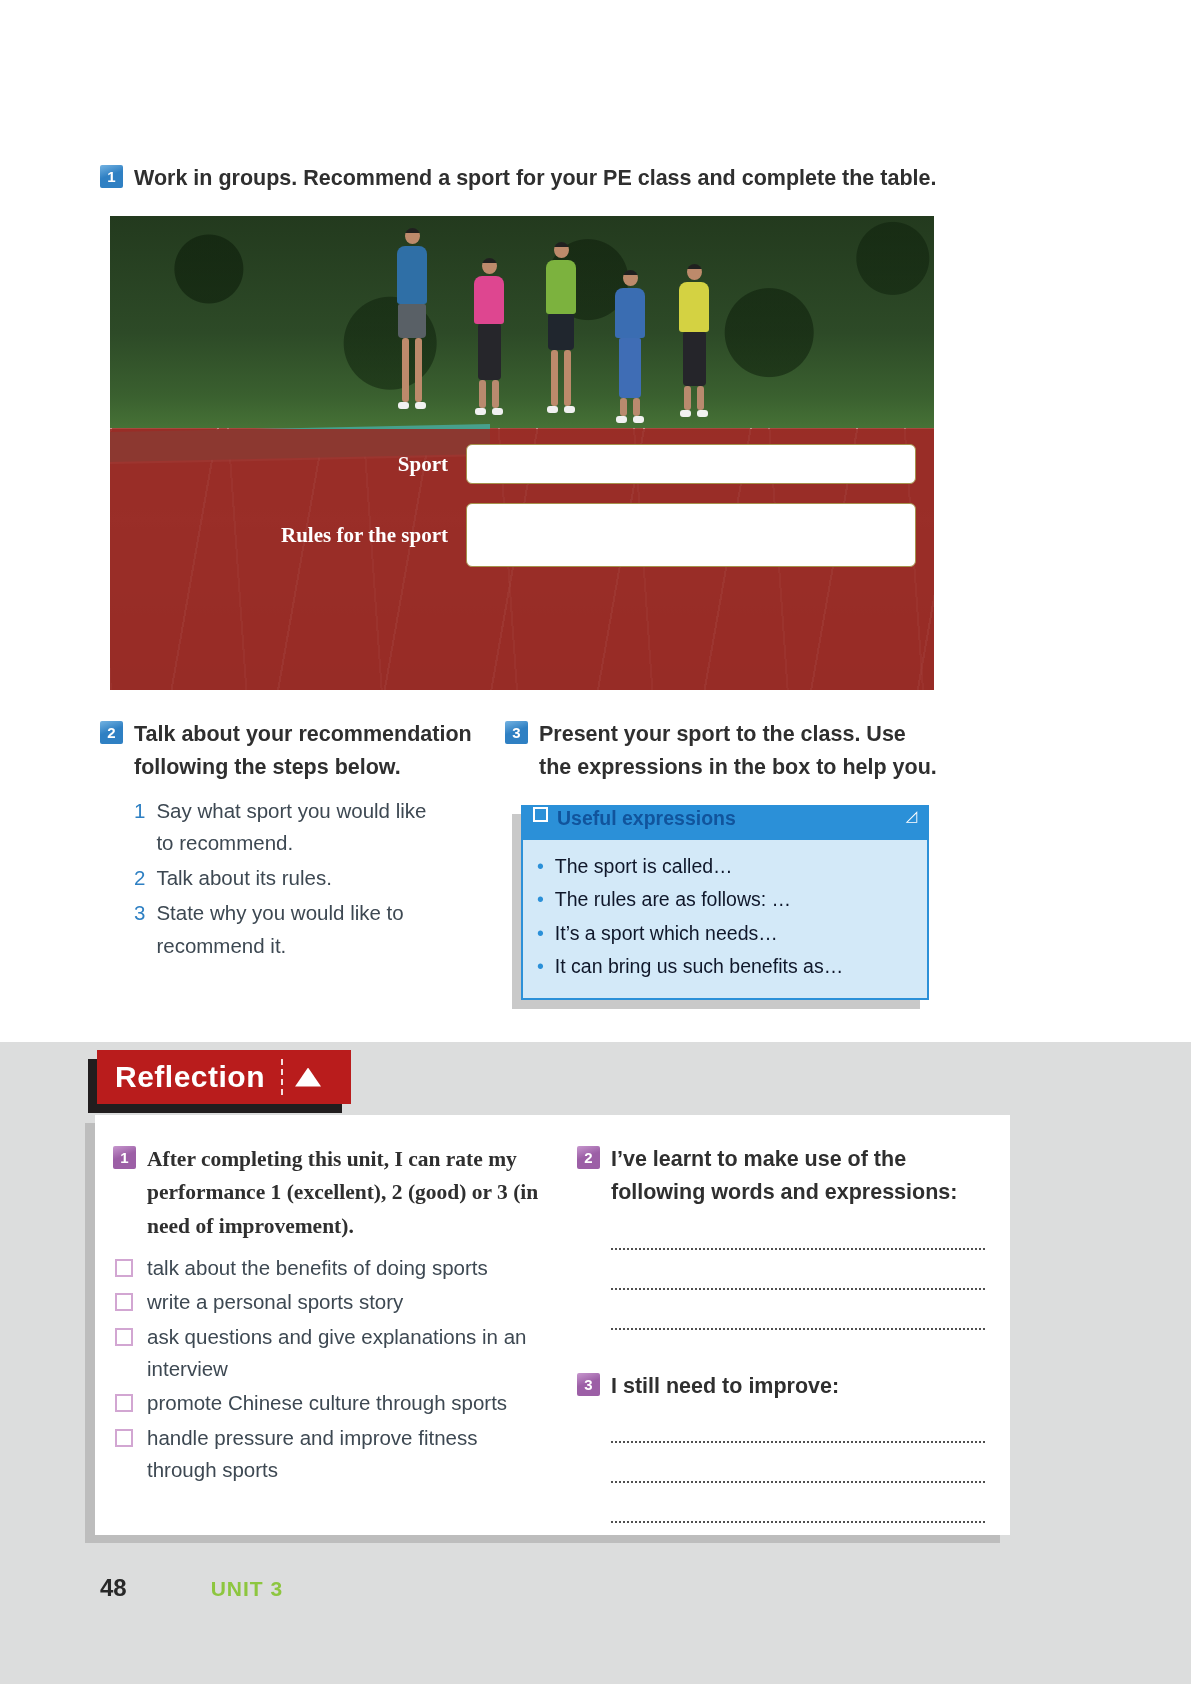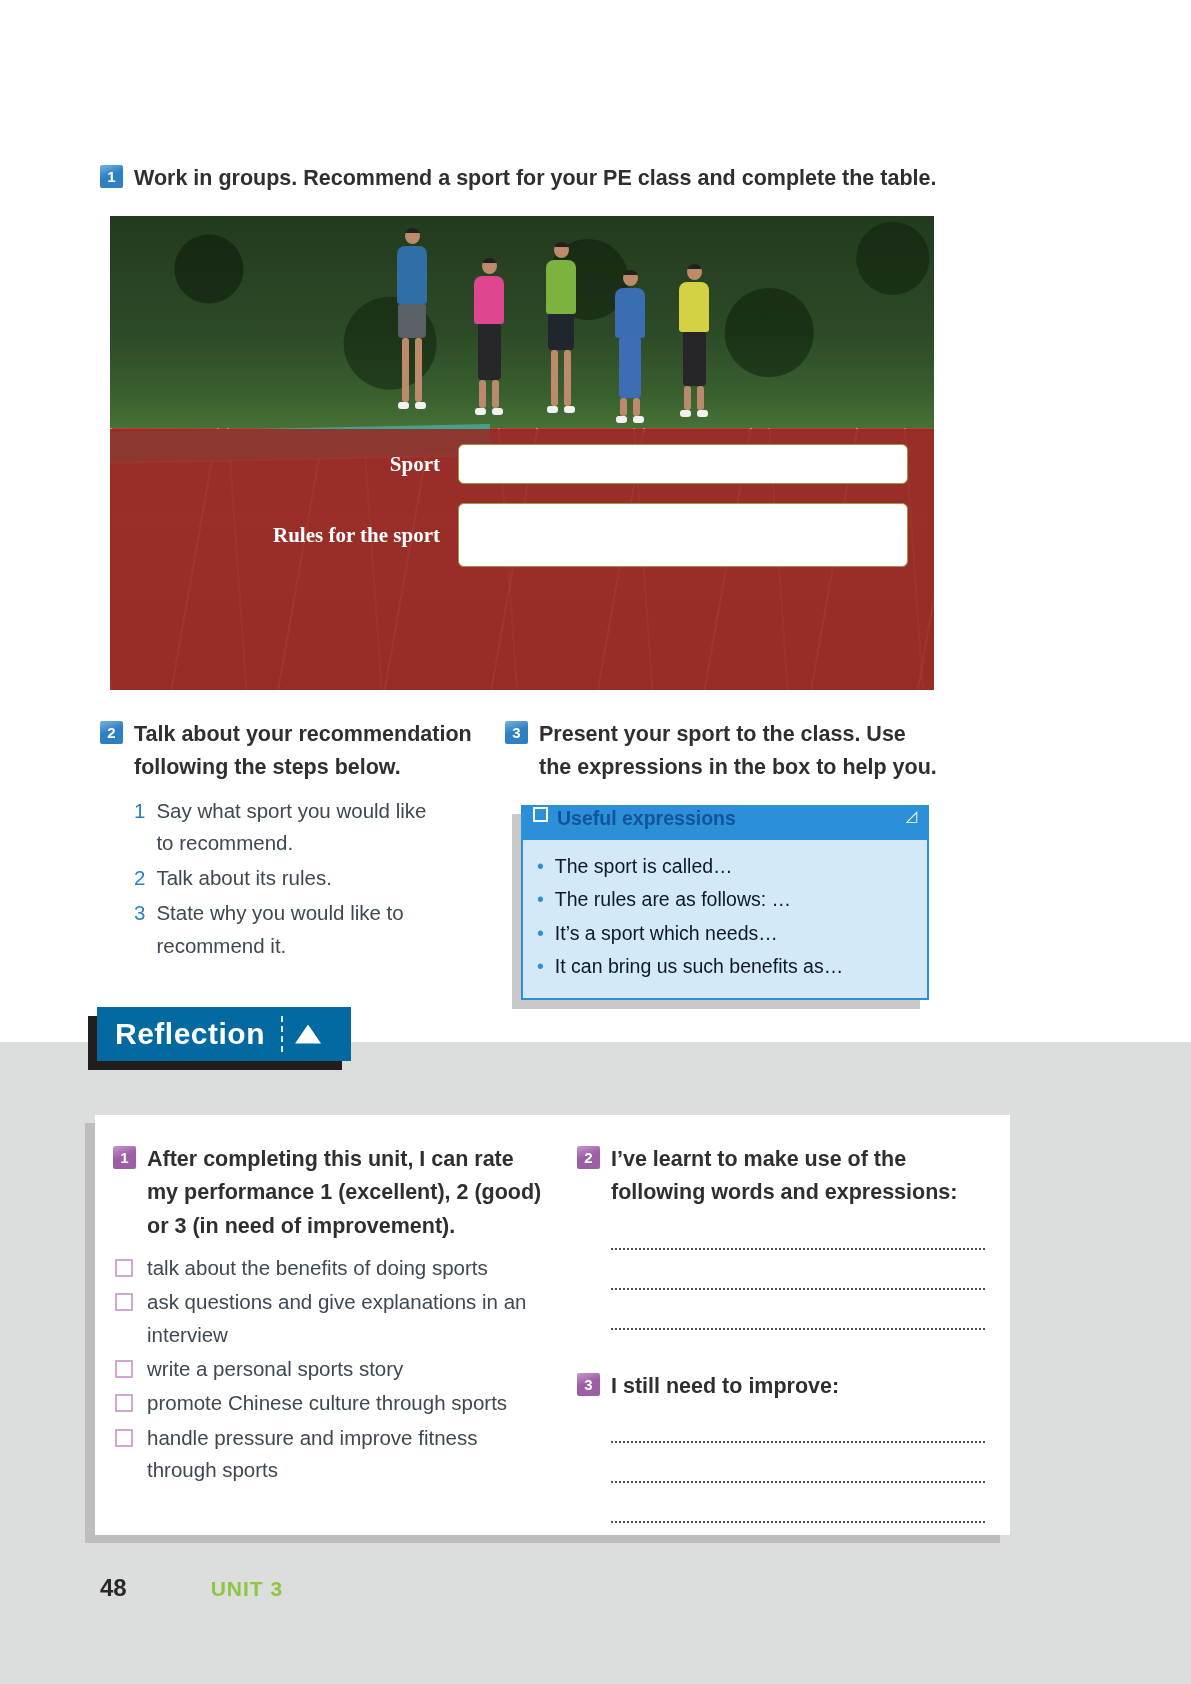--- a/index.html
+++ b/index.html
@@ -3,21 +3,21 @@
 <meta charset="utf-8">
 <style>
   html,body{margin:0;padding:0;background:#ffffff;}
   .page{position:relative;width:1191px;height:1684px;background:#ffffff;overflow:hidden;
         font-family:"Liberation Sans",sans-serif;color:#2f2f2f;}
 
   
   .banner{position:absolute;display:flex;align-items:center;padding-left:18px;
           box-shadow:-9px 9px 0 #211d1e;}
   .banner-blue{left:103px;top:73px;width:333px;height:53px;background:#1b7ec2;}
-  .banner-purple{left:97px;top:1007px;width:236px;height:54px;background:#0369a1;z-index:5;}
+  .banner-purple{left:97px;top:1050px;width:236px;height:54px;background:#b91c1c;z-index:5;}
   .banner-text{color:#ffffff;font-weight:700;font-size:30px;letter-spacing:.5px;white-space:nowrap;}
   .banner-sep{width:0;height:36px;border-left:2px dashed rgba(255,255,255,.85);margin:0 12px 0 16px;}
   .tri-flag{width:24px;height:22px;background:#ffffff;
             clip-path:polygon(0 0,100% 100%,100% 8%);}
   .tri-up{width:26px;height:19px;background:#ffffff;
           clip-path:polygon(50% 0,0 100%,100% 100%);}
 
   
   .badge{flex:0 0 auto;width:23px;height:23px;margin-top:3px;border-radius:2px;
          display:flex;align-items:center;justify-content:center;
@@ -66,21 +66,21 @@
   .r3 .pants{background:#20262e;height:36px;} .r3 .leg{background:#bd8a6b;height:56px;}
   .r4{left:501px;top:54px;}  .r4 .shirt{background:#3a6db2;height:50px;}
   .r4 .pants{background:#3f6db5;height:60px;width:22px;} .r4 .leg{background:#b98a6e;height:18px;}
   .r5{left:565px;top:48px;}  .r5 .shirt{background:#d4d242;height:50px;}
   .r5 .pants{background:#25252a;height:54px;width:23px;} .r5 .leg{background:#b98a6e;height:24px;}
 
   .overlay{position:absolute;left:0;top:213px;width:100%;height:261px;z-index:3;
            background:rgba(150,41,35,.88);display:flex;flex-direction:column;padding-top:15px;box-sizing:border-box;}
   .form-row{display:flex;align-items:center;margin-bottom:19px;}
   .form-label{width:330px;flex:0 0 auto;text-align:right;padding-right:18px;
-              font-family:"Liberation Serif",serif;font-weight:700;font-size:21px;color:#ffffff;}
+              font-family:"Liberation Serif",serif;font-weight:700;font-size:21px;color:#ffffff;margin-left:8px;}
   .form-box{width:448px;background:#ffffff;border:1px solid #a5924c;border-radius:6px;}
   .box-sm{height:38px;} .box-lg{height:62px;}
 
   
   .col-left{position:absolute;left:100px;top:718px;width:400px;}
   .col-right{position:absolute;left:505px;top:718px;width:440px;}
   .t2-text{width:352px;}
   .t3-text{width:400px;}
   .steps{margin:10px 0 0 34px;}
   .step{display:flex;gap:11px;font-size:20.5px;line-height:1.6;color:#3d4852;margin-bottom:2px;}
@@ -96,21 +96,21 @@
   .ue-body{padding:10px 14px 14px 14px;}
   .ue-item{font-size:19.5px;line-height:1.72;color:#0f172a;}
   .ue-item::before{content:"•";color:#2b90d8;margin-right:11px;}
 
   
   .gray-band{position:absolute;left:0;top:1042px;width:100%;height:642px;background:#dcdddd;}
   .card{position:absolute;left:95px;top:1115px;width:915px;height:420px;background:#ffffff;
         box-shadow:-10px 8px 0 #bdbdbd;z-index:4;}
   .card-left{position:absolute;left:18px;top:28px;width:450px;}
   .card-right{position:absolute;left:482px;top:28px;width:420px;}
-  .r1-text{width:402px;}
+  .r1-text{width:402px;font-family:Liberation Serif, serif;}
   .checklist{margin:8px 0 0 2px;}
   .check-item{display:flex;gap:14px;font-size:20.5px;line-height:1.58;color:#3d4852;padding:1px 0;}
   .checkbox{flex:0 0 auto;width:14px;height:14px;border:2px solid #d2a6d2;margin-top:7px;background:#fff;}
   .check-label{width:398px;}
   .lines{margin-left:34px;}
   .write-line{height:38px;border-bottom:2px dotted #4f4f4f;width:374px;}
   .rt3{margin-top:40px;}
   .rt2-text{width:370px;}
 
   
@@ -267,25 +267,25 @@
         <span class="badge badge-purple">1</span>
         <span class="task-text r1-text">After completing this unit, I can rate my performance 1 (excellent), 2 (good) or 3 (in need of improvement).</span>
       </div>
       <div class="checklist">
         <div class="check-item">
           <span class="checkbox"></span>
           <span class="check-label">talk about the benefits of doing sports</span>
         </div>
         <div class="check-item">
           <span class="checkbox"></span>
+          <span class="check-label">write a personal sports story</span>
+        </div>
+        <div class="check-item">
+          <span class="checkbox"></span>
           <span class="check-label">ask questions and give explanations in an interview</span>
-        </div>
-        <div class="check-item">
-          <span class="checkbox"></span>
-          <span class="check-label">write a personal sports story</span>
         </div>
         <div class="check-item">
           <span class="checkbox"></span>
           <span class="check-label">promote Chinese culture through sports</span>
         </div>
         <div class="check-item">
           <span class="checkbox"></span>
           <span class="check-label">handle pressure and improve fitness through sports</span>
         </div>
       </div>

